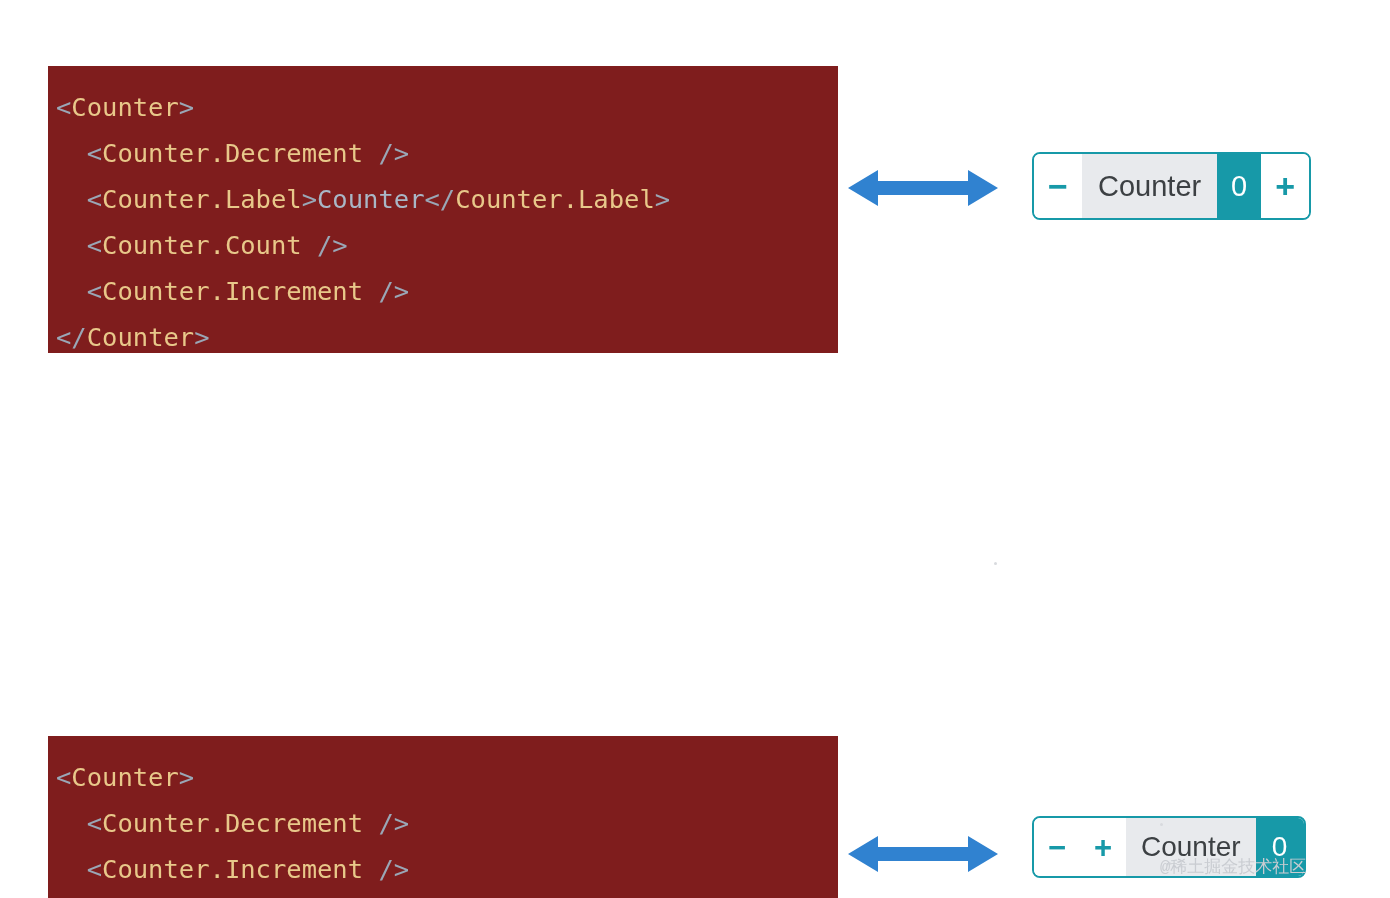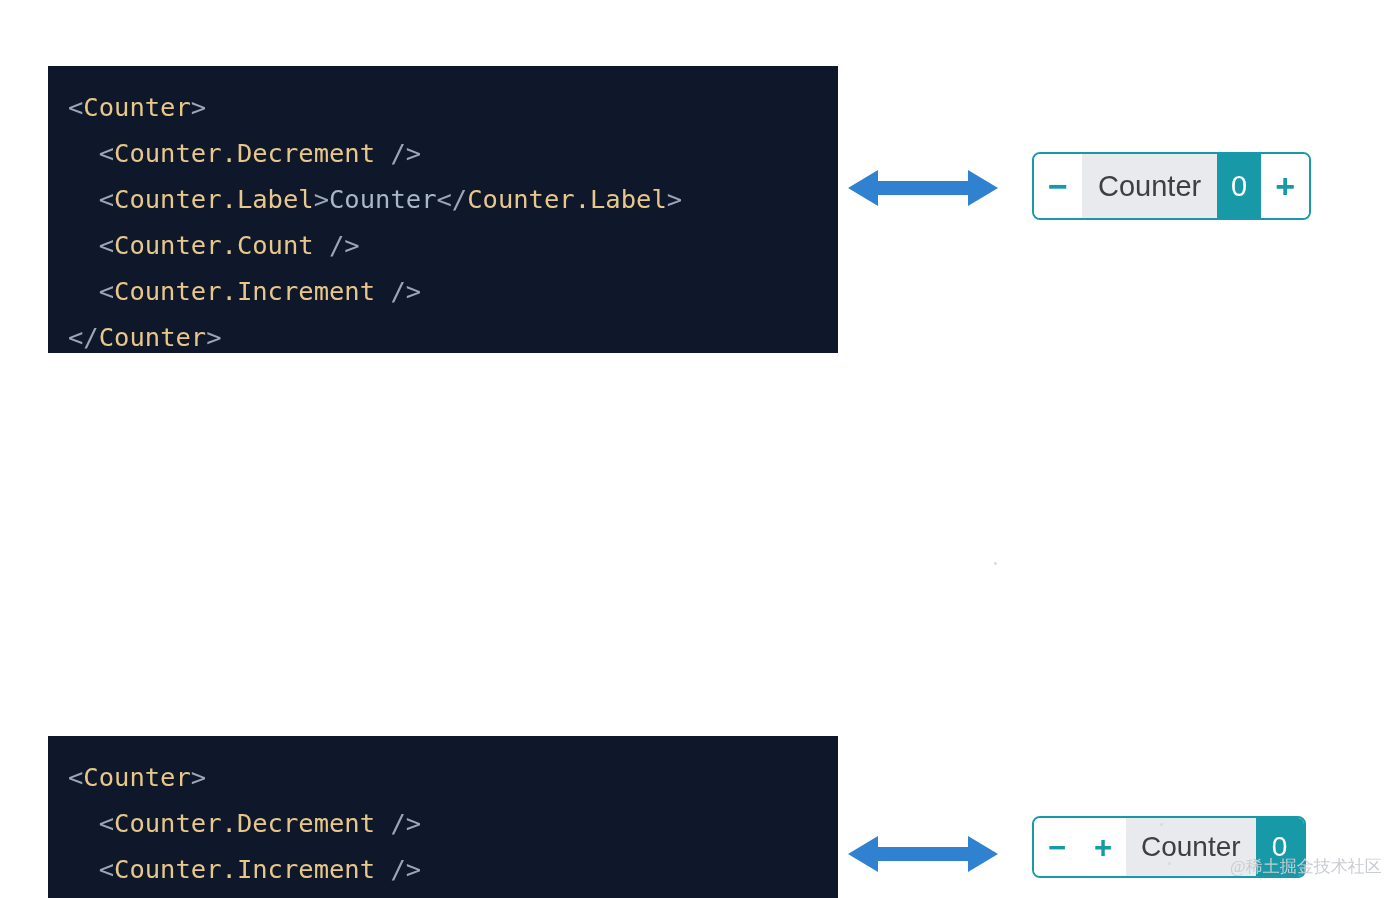--- a/index.html
+++ b/index.html
@@ -21,23 +21,23 @@
     left: 0;
     width: 1390px;
   }
   #row-1 { top: 0px;   height: 348px; }
   #row-2 { top: 348px; height: 310px; }
   #row-3 { top: 658px; height: 240px; }
 
   
   .code-block {
     position: absolute;
-    background: #0f172a;
+    background: #7f1d1d;
     box-sizing: border-box;
-    padding: 18px 14px 16px 20px;
+    padding: 18px 14px 16px 8px;
     font-family: "DejaVu Sans Mono", "Liberation Mono", monospace;
     font-size: 25.5px;
     line-height: 46px;
     letter-spacing: 0px;
     white-space: pre;
     color: #a9b7c6;
   }
   #code-1 { left: 48px; top: 40px;  width: 790px; height: 287px; }
   #code-2 { left: 48px; top: 362px; width: 790px; height: 277px; }
 
@@ -101,25 +101,25 @@
     color: #ffffff;
     font-size: 29px;
     width: 44px;
     font-family: "Liberation Sans", sans-serif;
   }
   #widget-2 .seg-count { font-size: 28px; width: 48px; }
 
   
   #watermark {
     position: absolute;
-    left: 1230px;
+    left: 1160px;
     top: 855px;
     font-size: 17px;
     color: #c9ccd1;
-    font-family: Liberation Serif, serif;
+    font-family: Liberation Mono, monospace;
     white-space: nowrap;
   }
   .dot {
     position: absolute;
     width: 3px;
     height: 3px;
     background: #d8dade;
     border-radius: 50%;
   }
   #dot-a { left: 994px; top: 562px; }

